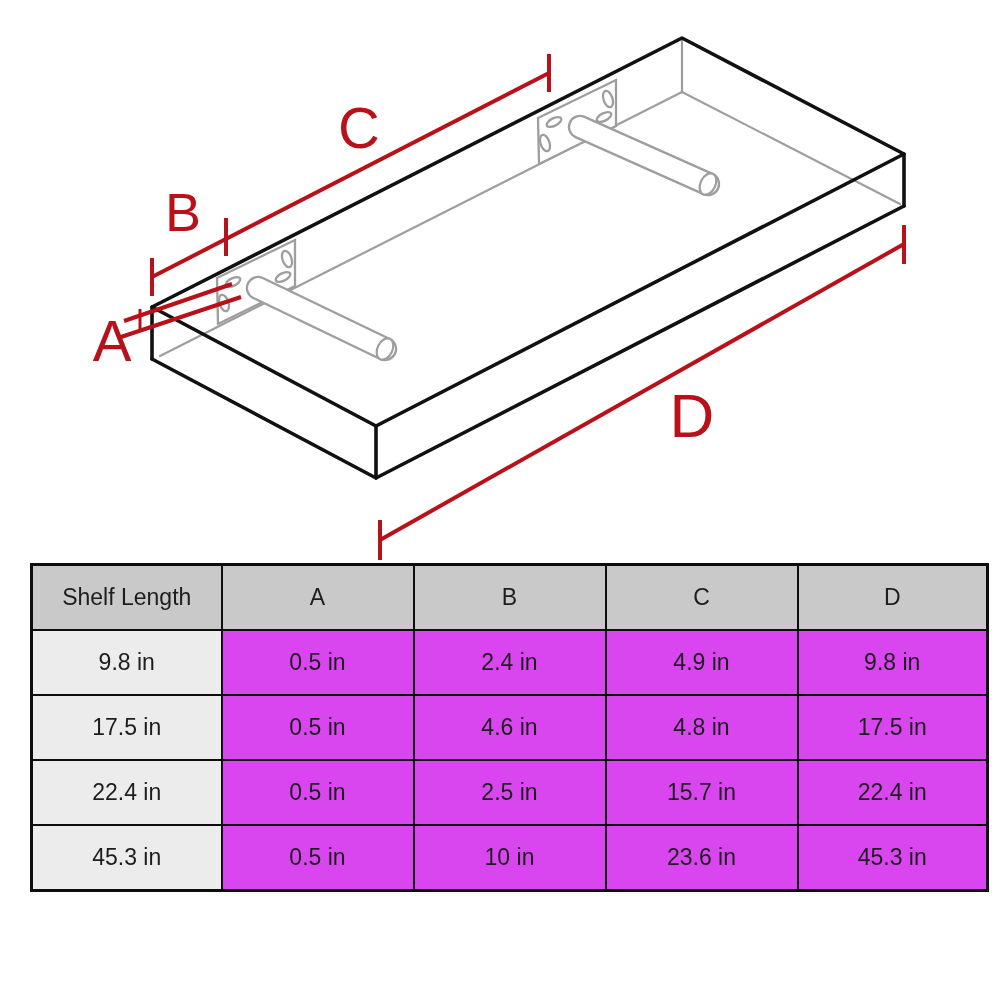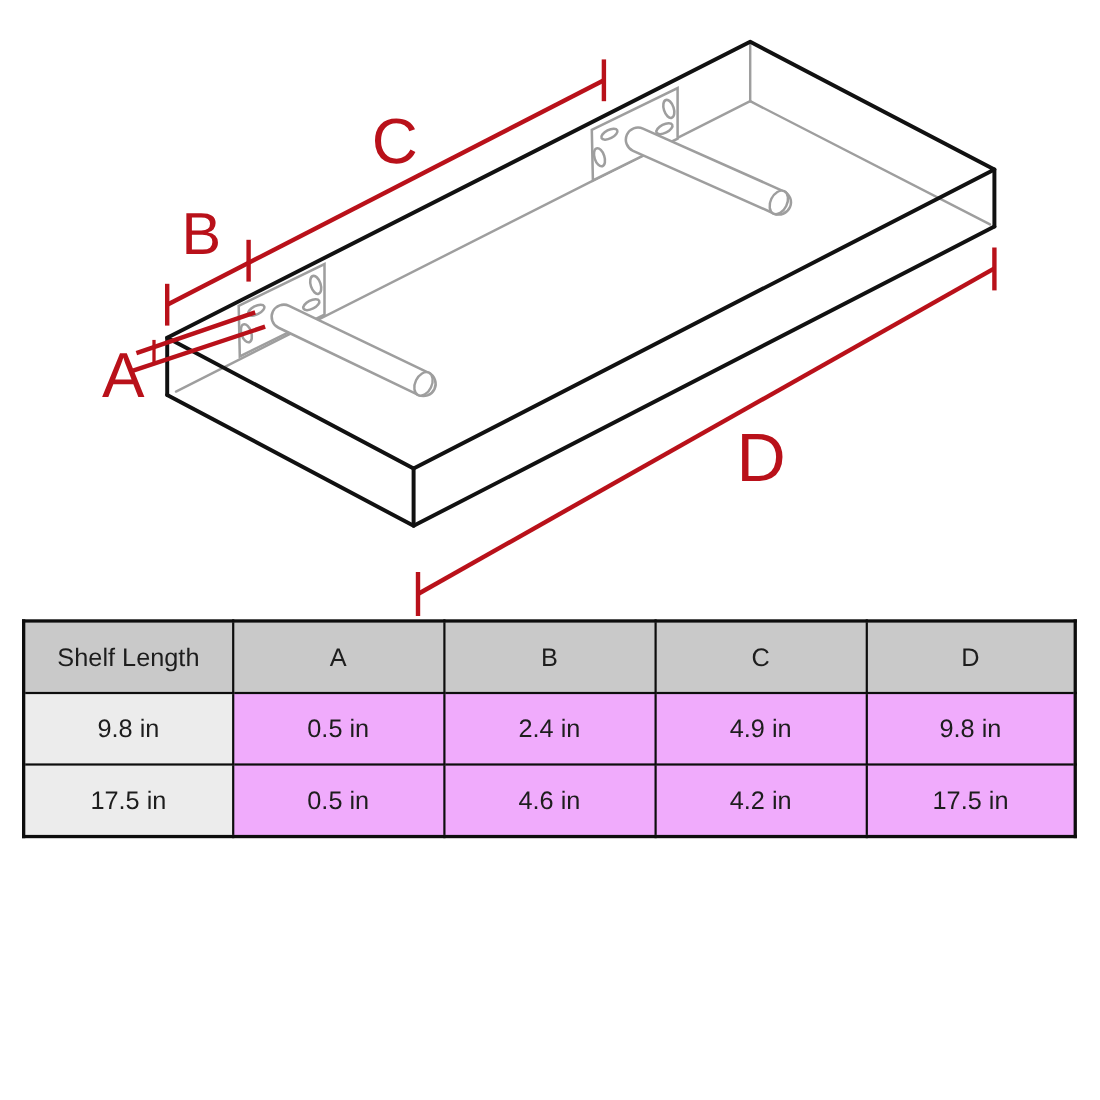--- a/index.html
+++ b/index.html
@@ -1,27 +1,27 @@
 <!DOCTYPE html>
 <html><head>
 <meta charset="utf-8">
 <style>
   html,body{margin:0;padding:0;background:#ffffff;}
   .page{position:relative;width:1000px;height:1000px;background:#ffffff;overflow:hidden;
         font-family:"Liberation Sans", sans-serif;}
   .diagram{position:absolute;top:0;left:0;}
   .dim-label{font-family:"Liberation Sans", sans-serif;font-weight:500;fill:#b9111a;}
-  table.spec{position:absolute;top:563px;left:20px;width:956px;border-collapse:collapse;
+  table.spec{position:absolute;top:563px;left:30px;width:956px;border-collapse:collapse;
              table-layout:fixed;padding-left:28px;}
   table.spec{border:3px solid #0d0d0d;}
   table.spec th, table.spec td{border:2px solid #0d0d0d;height:63px;text-align:center;
              vertical-align:middle;font-size:23px;font-weight:400;color:#1d1d1d;
              font-family:"Liberation Sans", sans-serif;padding:0;}
   table.spec th{background:#c9c9c9;}
-  table.spec td{background:#f0abfc;}
+  table.spec td{background:#d946ef;}
   table.spec td.rowhead{background:#ececec;}
 </style>
 </head>
 <body>
 
 <div class="page">
 
   <svg class="diagram" width="1000" height="560" viewBox="0 0 1000 560">
 
     <g stroke="#9e9e9e" stroke-width="2.2" fill="none" stroke-linecap="round">
@@ -110,19 +110,33 @@
         <td class="rowhead">9.8 in</td>
         <td>0.5 in</td>
         <td>2.4 in</td>
         <td>4.9 in</td>
         <td>9.8 in</td>
       </tr>
       <tr>
         <td class="rowhead">17.5 in</td>
         <td>0.5 in</td>
         <td>4.6 in</td>
-        <td>4.2 in</td>
+        <td>4.8 in</td>
         <td>17.5 in</td>
+      </tr>
+      <tr>
+        <td class="rowhead">22.4 in</td>
+        <td>0.5 in</td>
+        <td>2.5 in</td>
+        <td>15.7 in</td>
+        <td>22.4 in</td>
+      </tr>
+      <tr>
+        <td class="rowhead">45.3 in</td>
+        <td>0.5 in</td>
+        <td>10 in</td>
+        <td>23.6 in</td>
+        <td>45.3 in</td>
       </tr>
     </tbody>
   </table>
 
 </div>
 
 </body></html>

